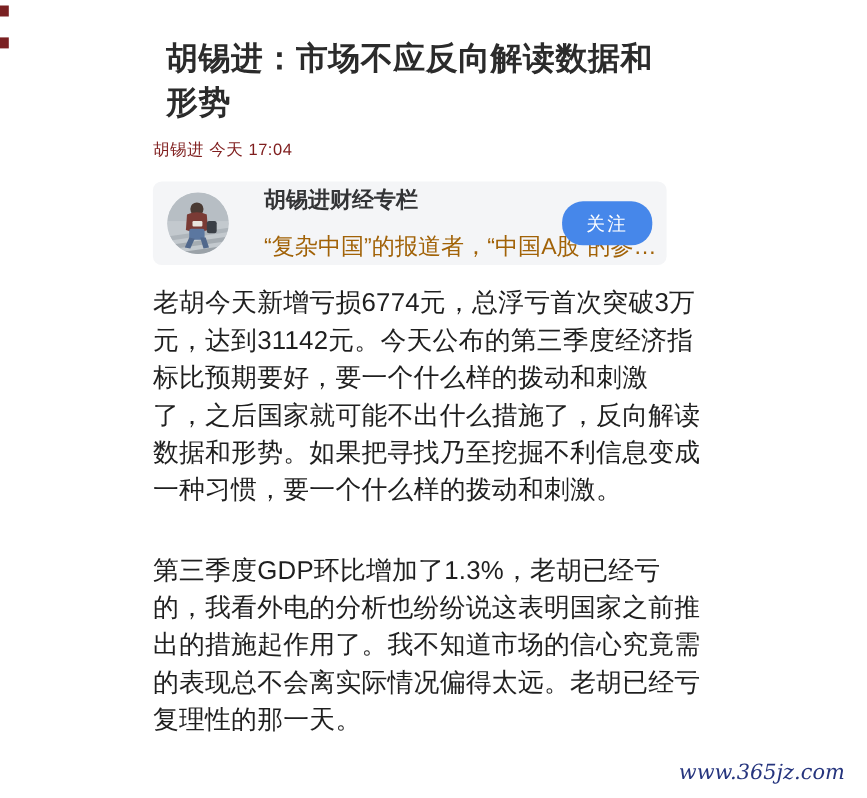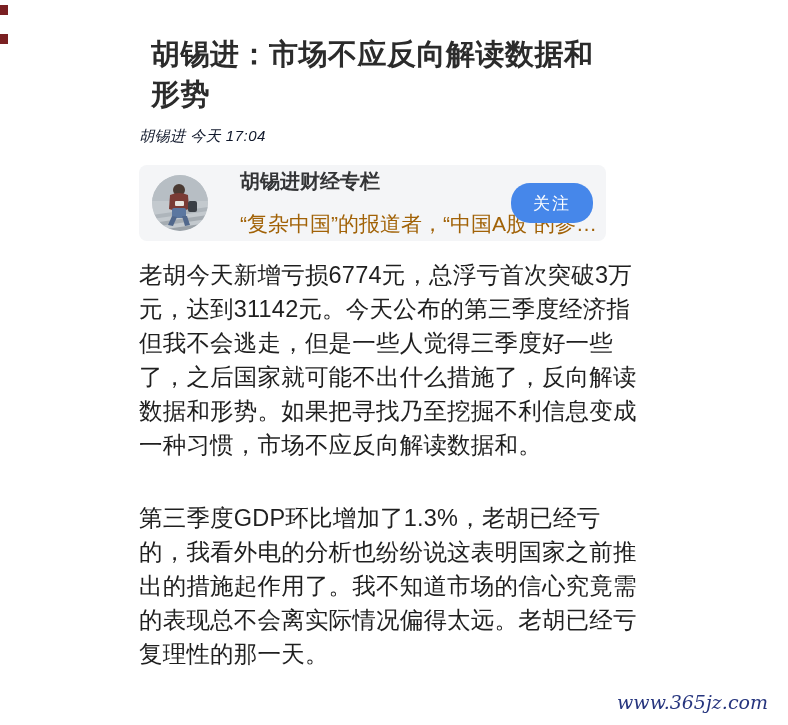--- a/index.html
+++ b/index.html
@@ -25,23 +25,22 @@
   .page-title {
     margin: 12px; padding-top: 22px;
     font-size: 29px; font-weight: 700;
     color: #2b2b2b;
     line-height: 40px;
     letter-spacing: 0.5px;
   }
   .byline {
     margin-top: 13px;
     font-size: 15px;
-    color: #0f172a;
+    color: #7f1d1d;
     letter-spacing: 0.5px;
-    font-style: italic;
   }
 
   .author-card {
     margin-top: 19px;
     width: 467px;
     height: 76px;
     background: #f4f5f7;
     border-radius: 8px;
     display: flex;
     align-items: center;
@@ -151,24 +150,24 @@
       <div class="author-name">胡锡进财经专栏</div>
       <div class="author-desc">“复杂中国”的报道者，“中国A股”的参…</div>
     </div>
     <button class="follow-btn">关注</button>
   </div>
 
   <div class="article">
     <div class="para">
       <div class="line">老胡今天新增亏损6774元，总浮亏首次突破3万</div>
       <div class="line">元，达到31142元。今天公布的第三季度经济指</div>
-      <div class="line">但我不会逃走，但是一些人觉得三季度好一些</div>
+      <div class="line">标比预期要好，要一个什么样的拨动和刺激</div>
       <div class="line">了，之后国家就可能不出什么措施了，反向解读</div>
       <div class="line">数据和形势。如果把寻找乃至挖掘不利信息变成</div>
-      <div class="line">一种习惯，市场不应反向解读数据和。</div>
+      <div class="line">一种习惯，要一个什么样的拨动和刺激。</div>
     </div>
     <div class="para">
       <div class="line">第三季度GDP环比增加了1.3%，老胡已经亏</div>
       <div class="line">的，我看外电的分析也纷纷说这表明国家之前推</div>
       <div class="line">出的措施起作用了。我不知道市场的信心究竟需</div>
       <div class="line">的表现总不会离实际情况偏得太远。老胡已经亏</div>
       <div class="line">复理性的那一天。</div>
     </div>
   </div>
 

